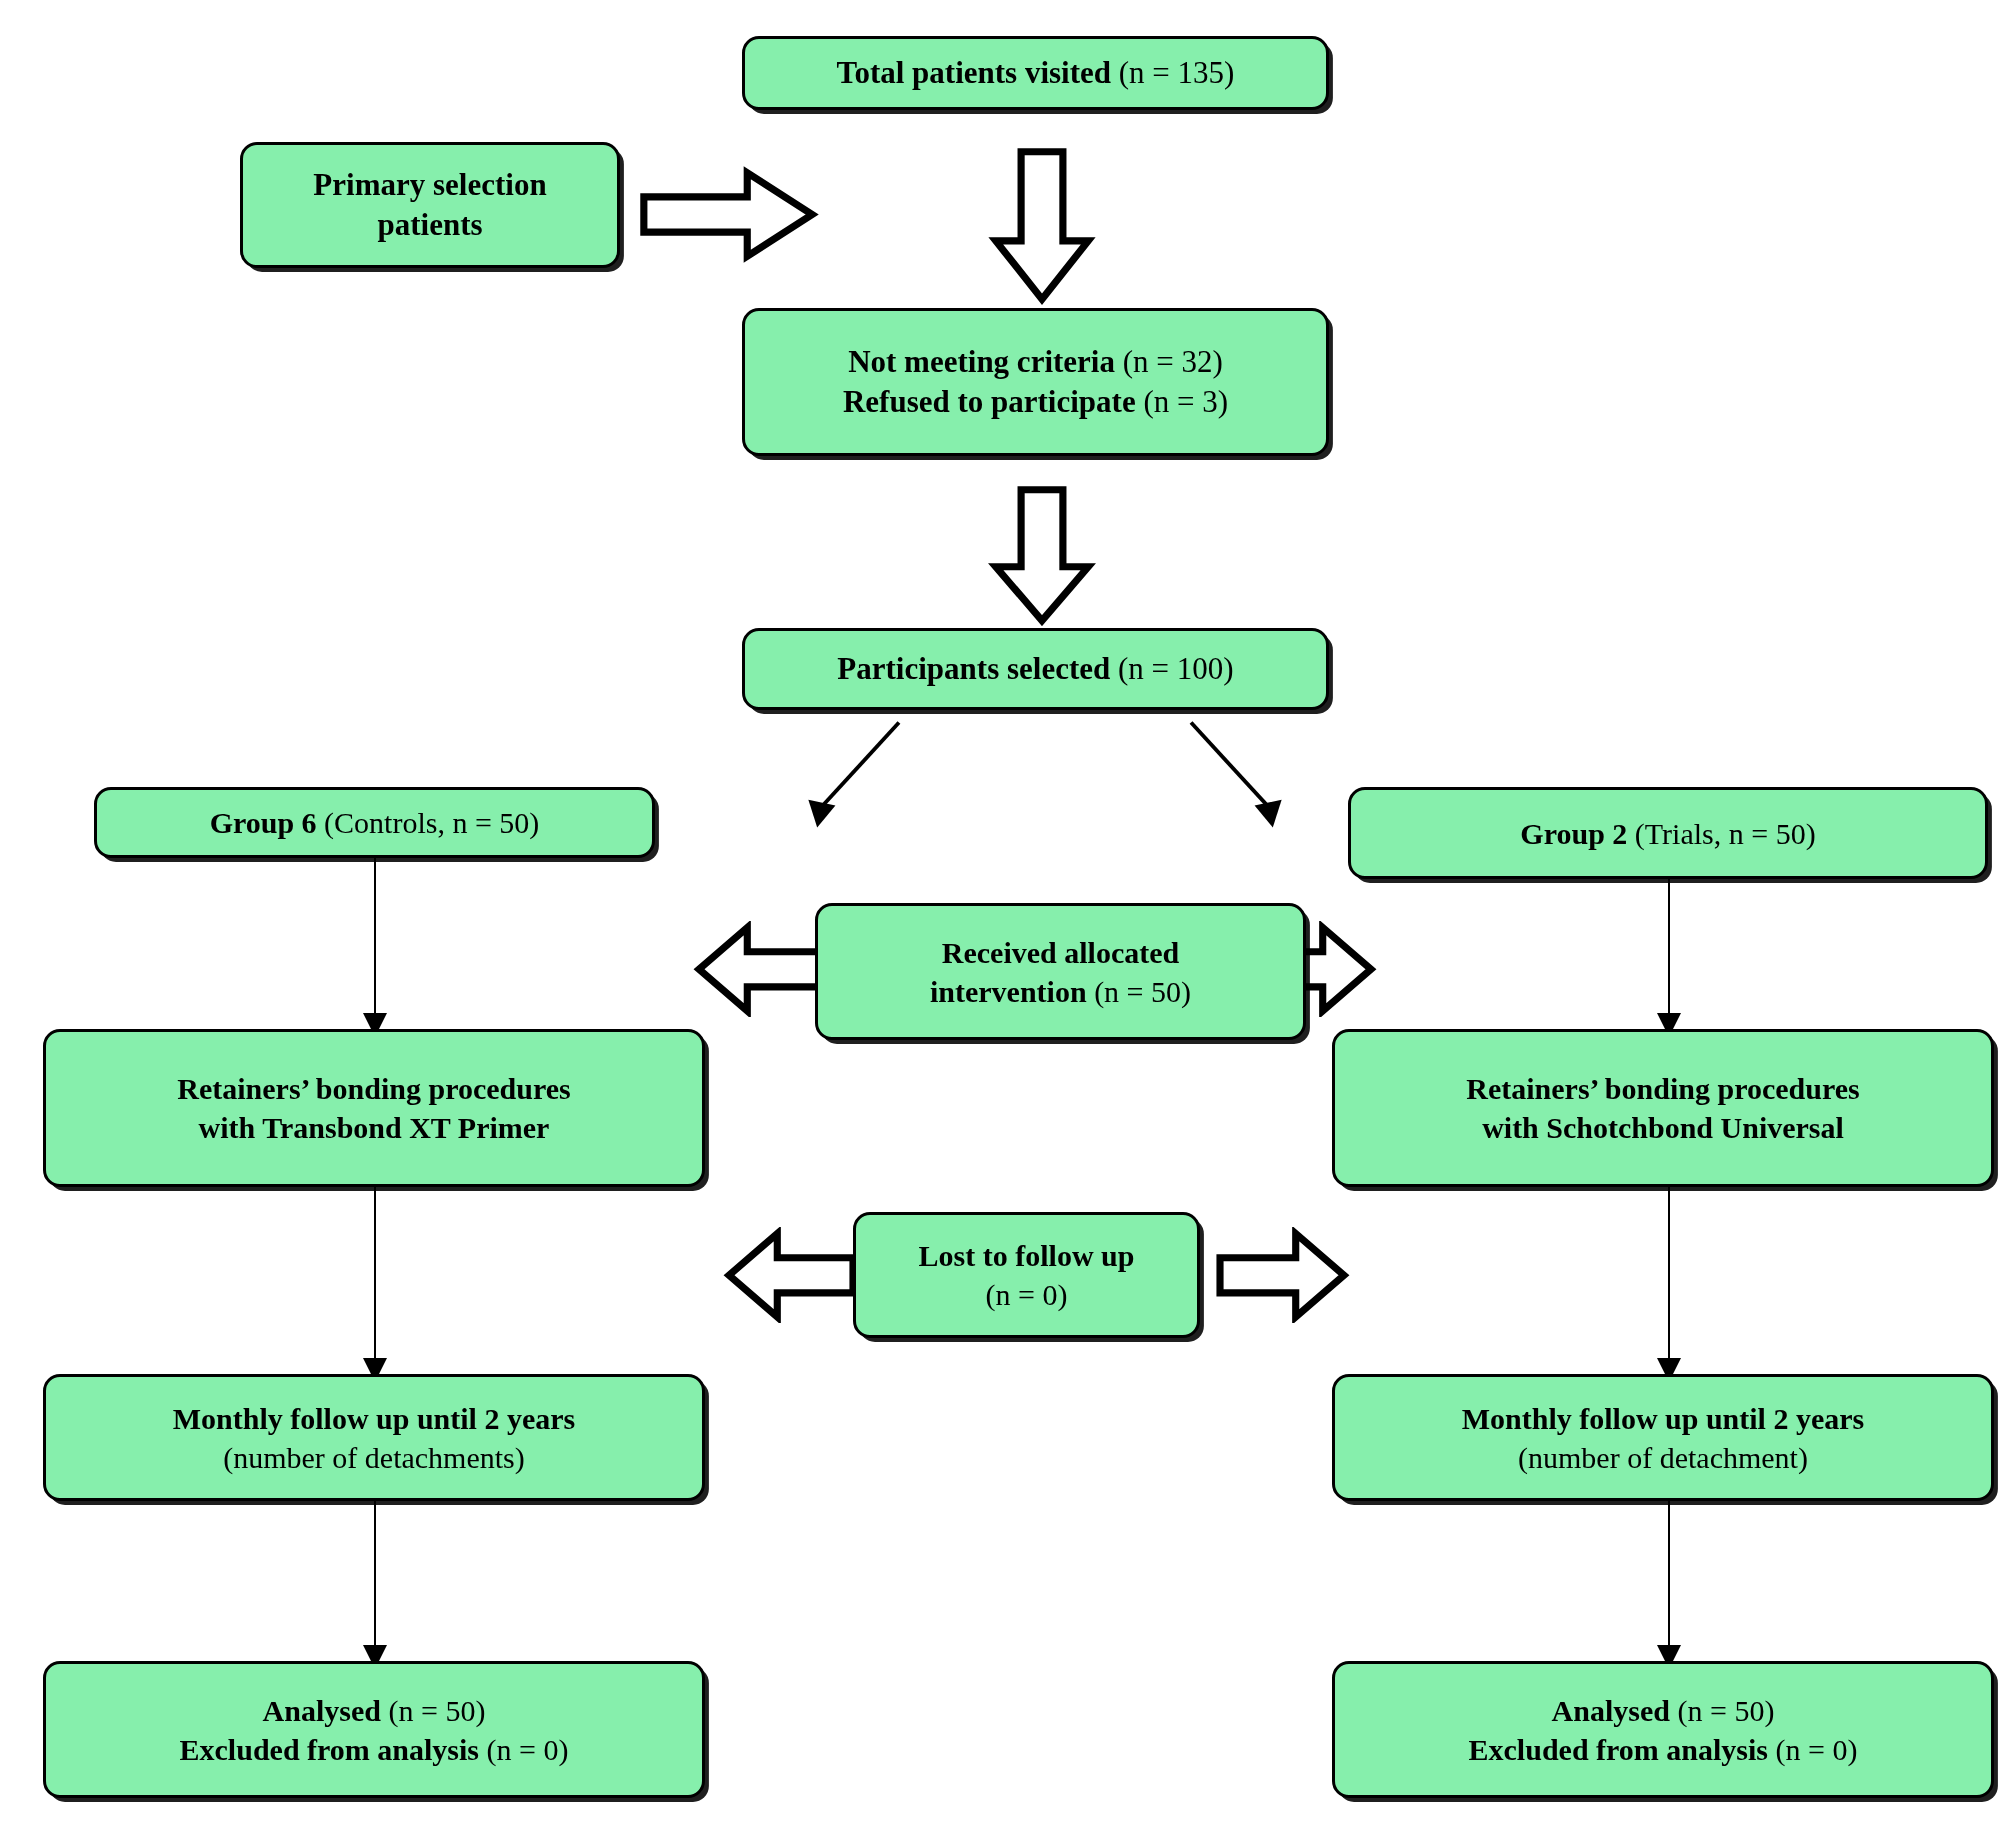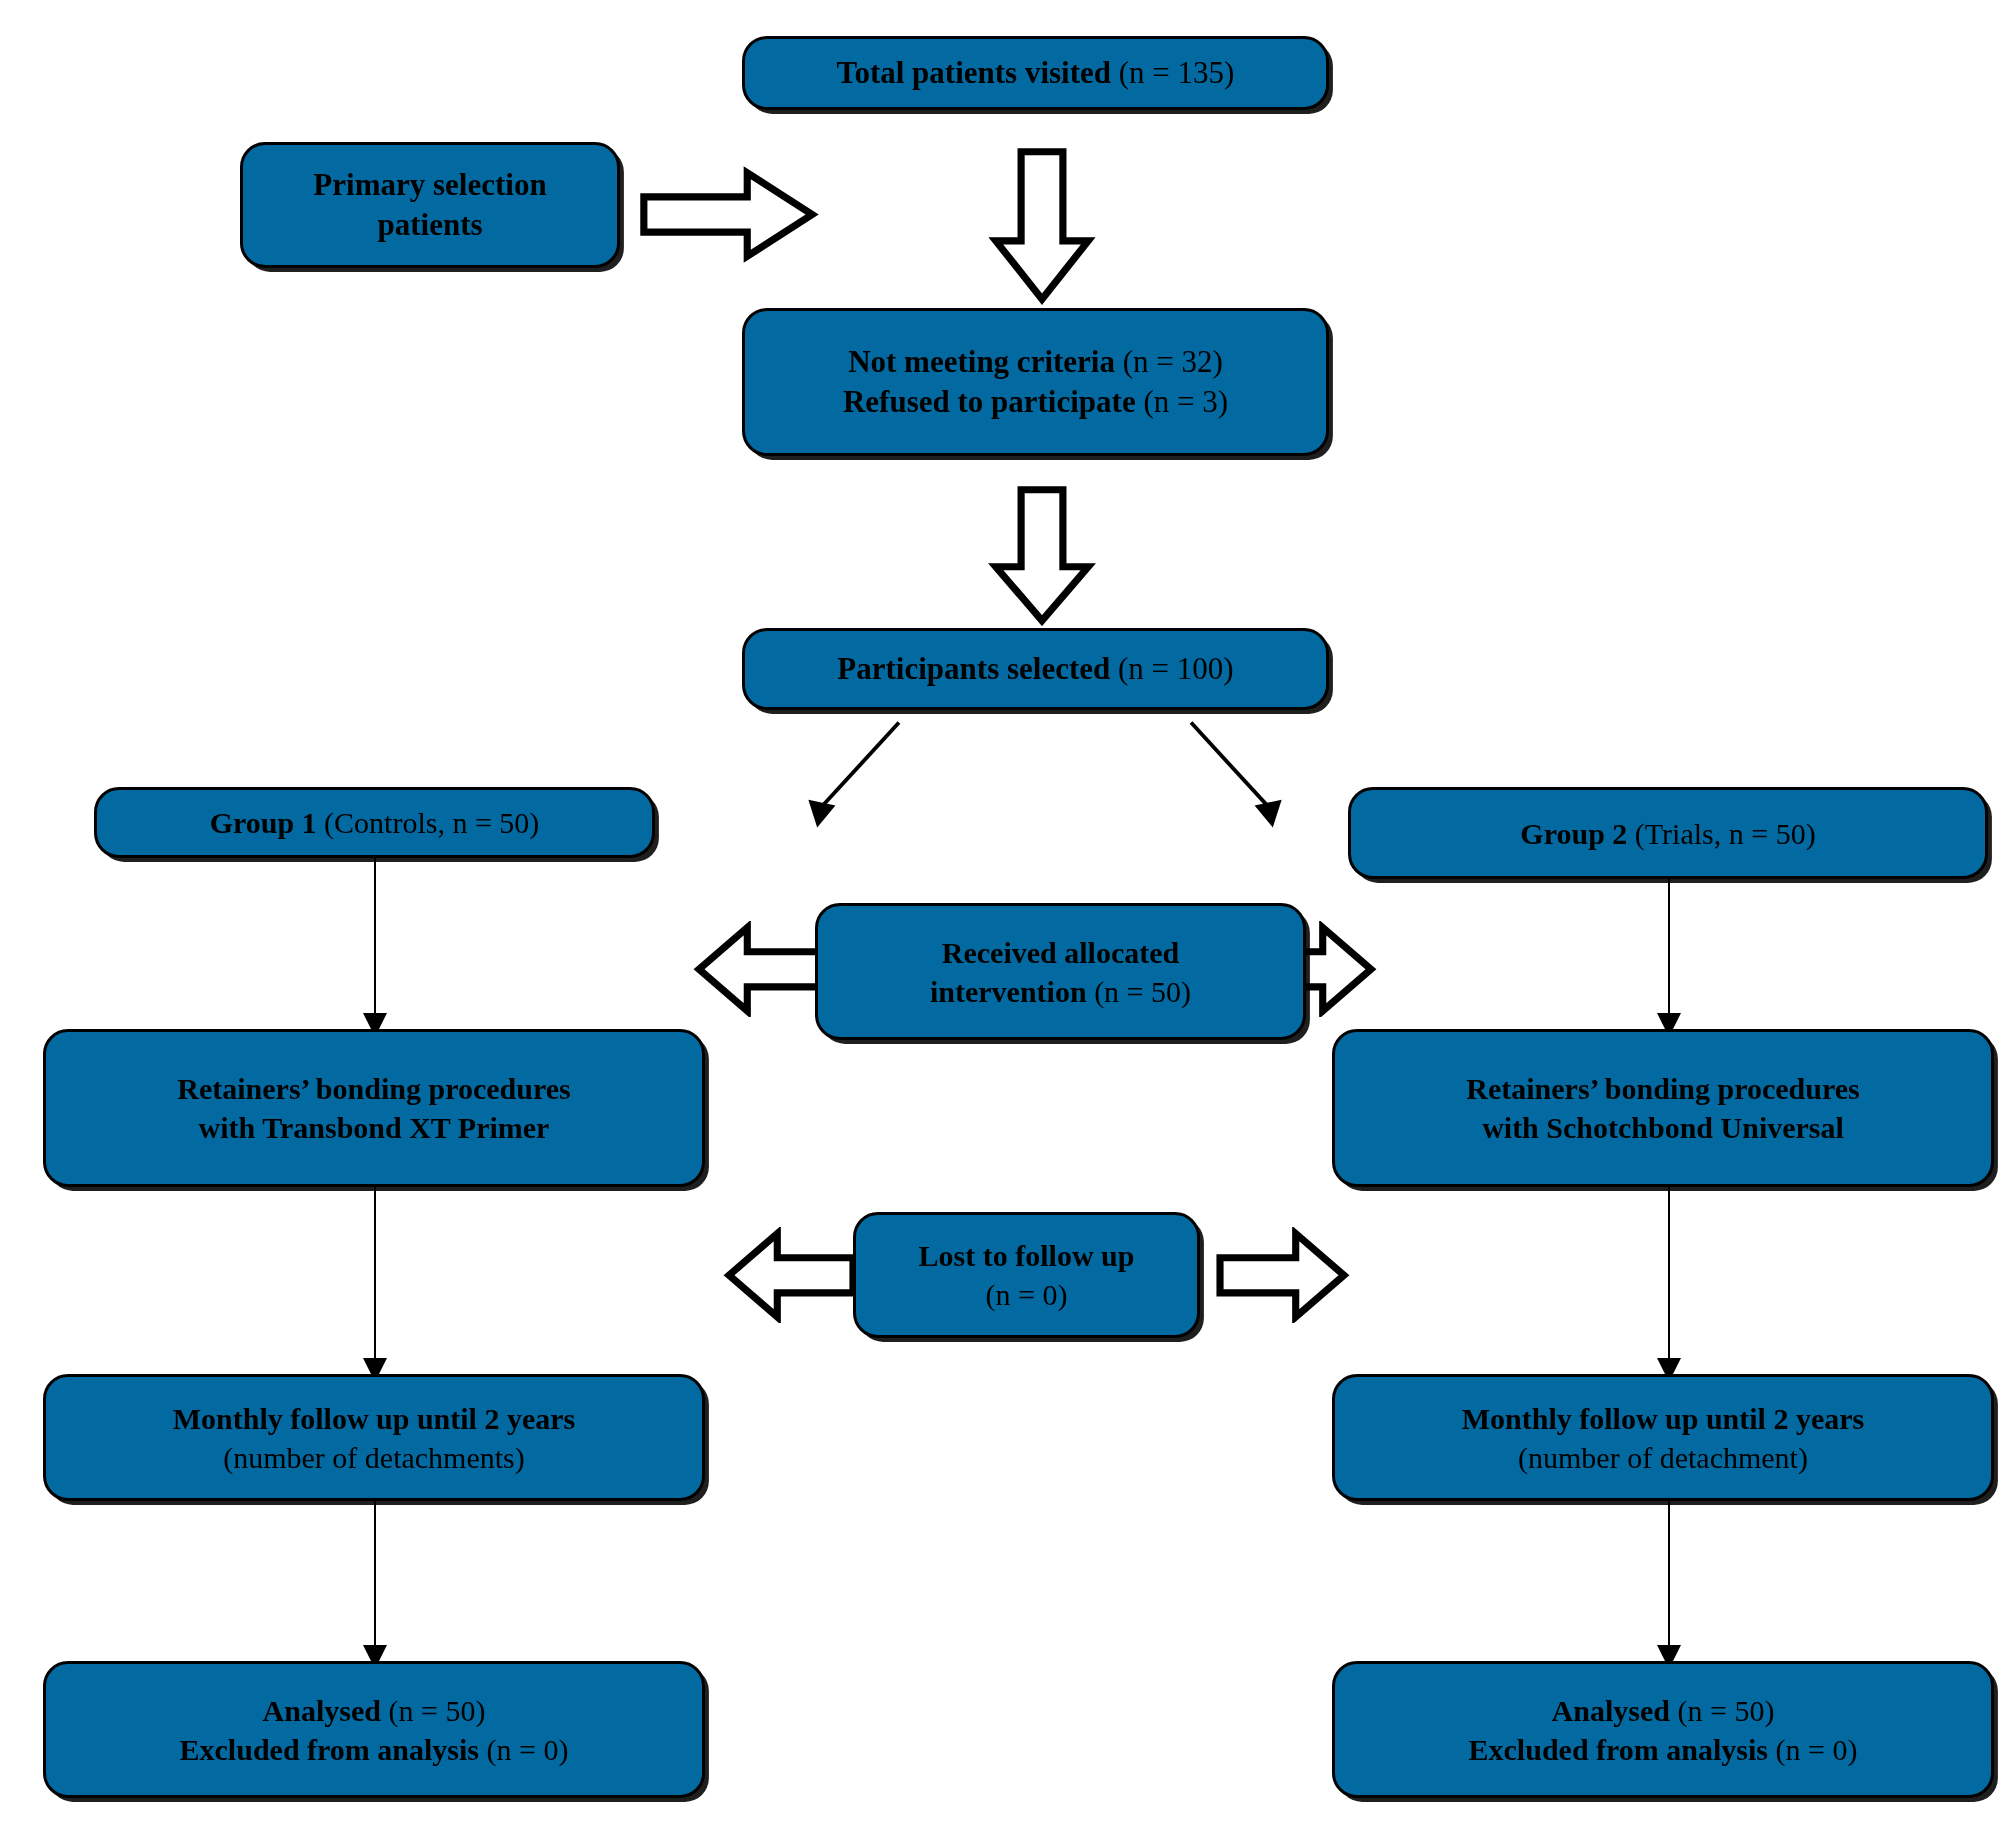--- a/index.html
+++ b/index.html
@@ -11,23 +11,23 @@
     position: relative;
     width: 2015px;
     height: 1825px;
     background: #ffffff;
     font-family: "Liberation Serif", "DejaVu Serif", serif;
     overflow: hidden;
   }
   .node {
     position: absolute;
     box-sizing: border-box;
-    background: #0369a1;
+    background: #86efac;
     border: 3.3px solid #000000;
-    border-radius: 25px;
+    border-radius: 17px;
     display: flex;
     flex-direction: column;
     align-items: center;
     justify-content: center;
     text-align: center;
     color: #000000;
     box-shadow: 5px 5px 0 -1.1px rgba(0,0,0,0.88);
     z-index: 5;
   }
   .node .line {
@@ -150,21 +150,21 @@
   </div>
 
   <div class="node" style="left:742px; top:628px; width:587px; height:82px;">
     <span class="line fs56">
       <b class="b">Participants selected</b><span class="r"> (n = 100)</span>
     </span>
   </div>
 
   <div class="node" style="left:94px; top:787px; width:561px; height:71px;">
     <span class="line fs54">
-      <b class="b">Group 1</b><span class="r"> (Controls, n = 50)</span>
+      <b class="b">Group 6</b><span class="r"> (Controls, n = 50)</span>
     </span>
   </div>
 
   <div class="node" style="left:1348px; top:787px; width:640px; height:92px;">
     <span class="line fs54">
       <b class="b">Group 2</b><span class="r"> (Trials, n = 50)</span>
     </span>
   </div>
 
   <div class="node" style="left:815px; top:903px; width:491px; height:137px;">

